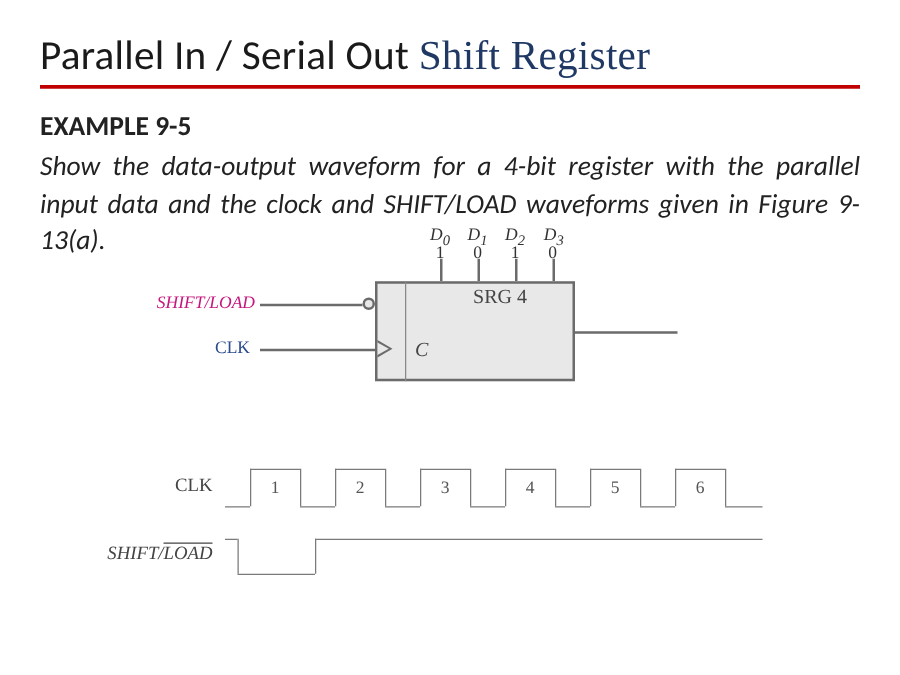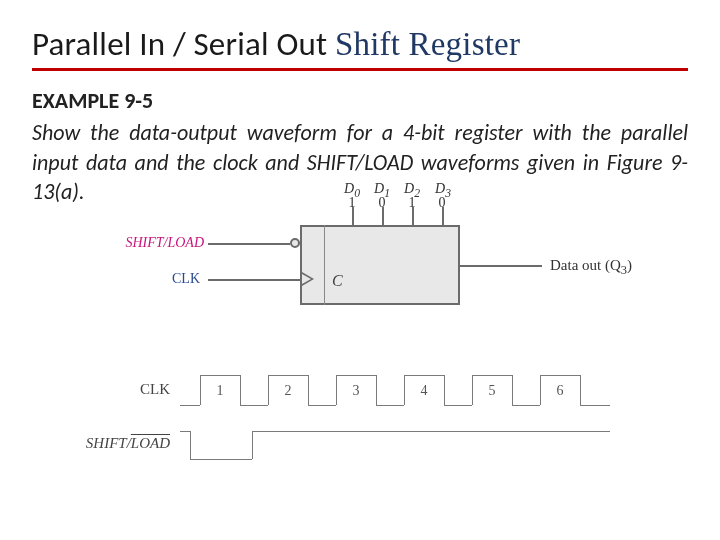--- a/index.html
+++ b/index.html
@@ -187,36 +187,34 @@
   <span class="pin-val" style="left:323px; top:18px;">1</span>
   <span class="pin-val" style="left:353px; top:18px;">0</span>
 
   <div class="pin" style="left:272px; top:30px;"></div>
   <div class="pin" style="left:302px; top:30px;"></div>
   <div class="pin" style="left:332px; top:30px;"></div>
   <div class="pin" style="left:362px; top:30px;"></div>
 
   <div class="block"></div>
   <div class="vline"></div>
+  <div class="srg">SRG 4</div>
   <div class="c-label">C</div>
 
   <div class="wire" style="left:128px; top:66px; width:82px;"></div>
   <div class="bubble" style="left:210px; top:61px;"></div>
   <div class="side-label magenta" style="left:30px; top:58px; width:94px;">
     <span>SHIFT/</span><span class="overline">LOAD</span>
   </div>
 
   <div class="wire" style="left:128px; top:102px; width:92px;"></div>
   <div class="clk-tri" style="left:222px; top:95px;"></div>
   <div class="side-label navy" style="left:60px; top:94px; width:60px;">CLK</div>
 
   <div class="wire" style="left:380px; top:88px; width:82px;"></div>
-  <div class="out-label">
-    <span>Data out (Q</span><sub>3</sub><span>)</span>
-  </div>
 </div>
 
 <div class="timing">
   <div class="t-label" style="left:30px; top:16px;">CLK</div>
   <div class="t-label" style="left:-4px; top:70px; width:94px; font-style:italic;">
     <span>SHIFT/</span><span style="text-decoration:overline;">LOAD</span>
   </div>
 
   <div class="axis" style="left:100px; top:40px; width:20px;"></div>
 

